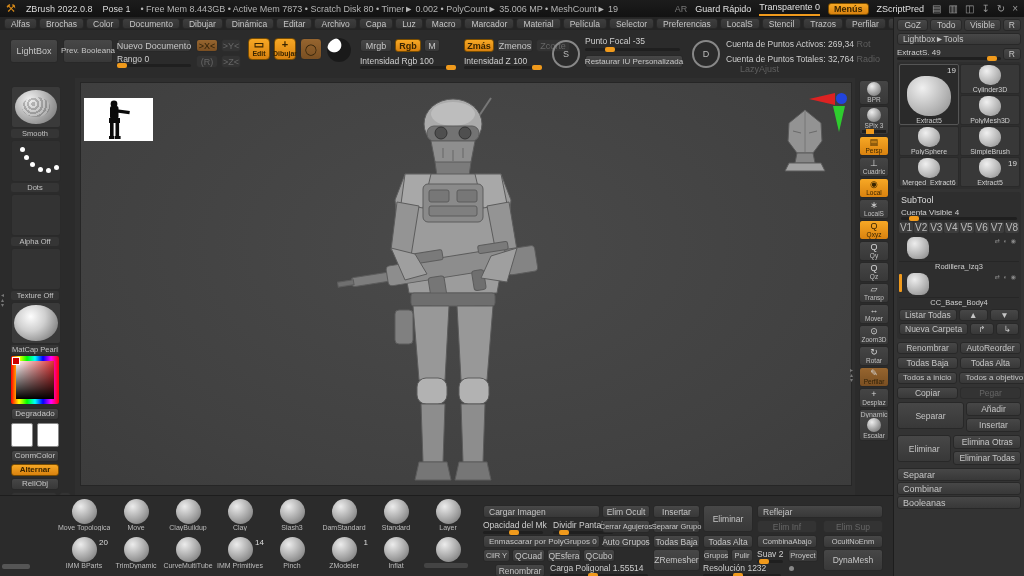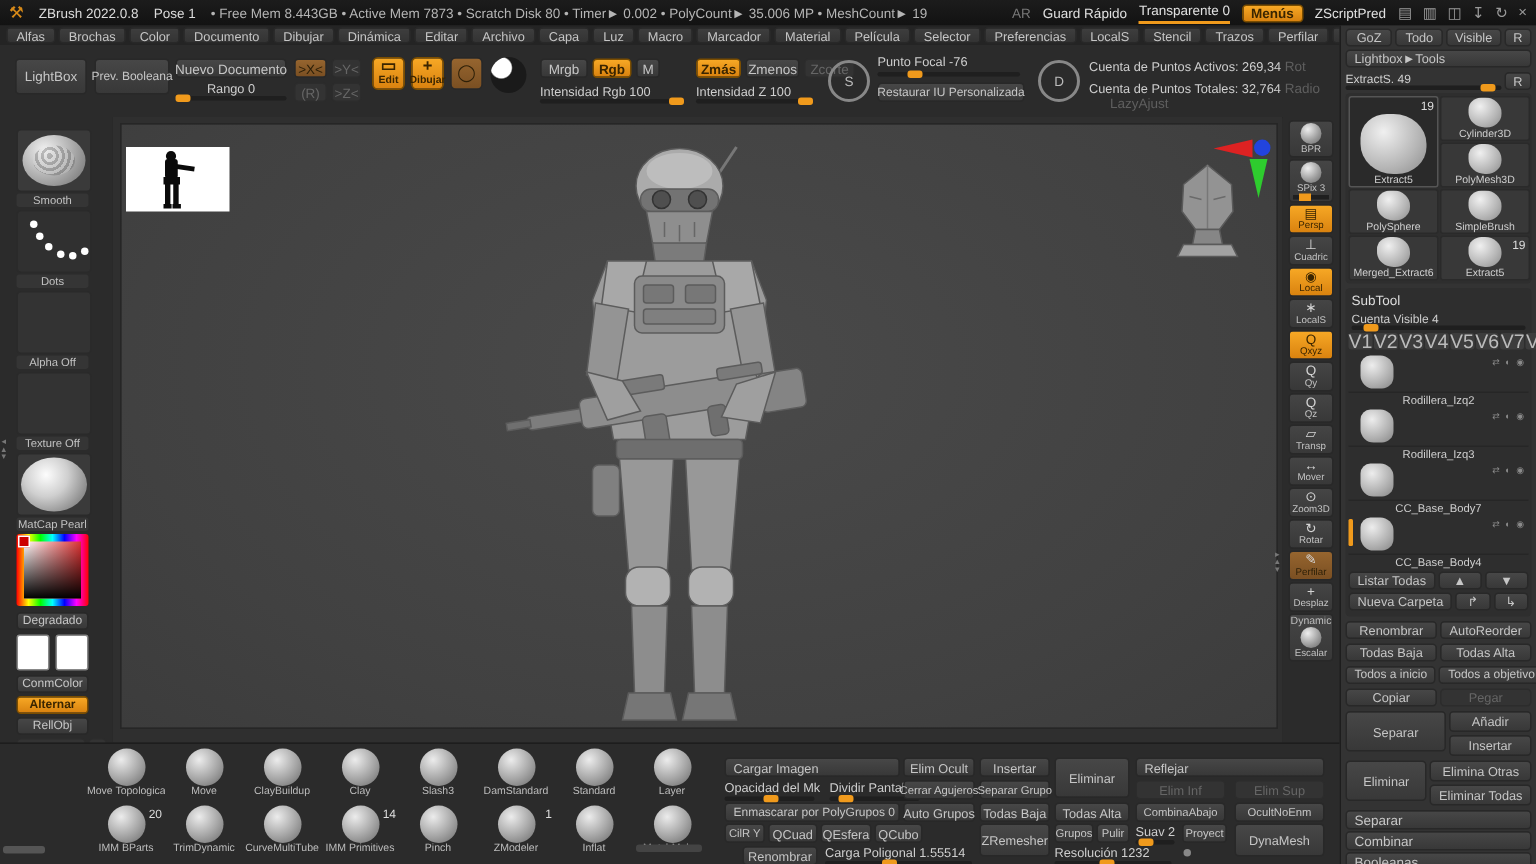--- a/index.html
+++ b/index.html
@@ -67,21 +67,21 @@
             grid-template-columns:60px 60px;grid-auto-rows:30px;gap:1px;margin-bottom:3px;}
   .tool{position:relative;background:#383838;border:1px solid #2a2a2a;border-radius:2px;
         display:flex;flex-direction:column;align-items:center;justify-content:flex-end;overflow:hidden;}
   .tool.sel{grid-row:span 2;background:#2a2a2a;border-color:#555;}
   .tool .tn{font-size:7px;color:#cfcfcf;white-space:nowrap;}
   .subtool{background:#2e2e2e;border-radius:3px;padding:2px;margin-bottom:3px;}
   .st-item{position:relative;display:flex;align-items:center;gap:2px;height:26px;border-bottom:1px solid #262626;}
   .st-item .icons{font-size:6px;color:#8a8a8a;letter-spacing:1px;position:absolute;right:2px;top:2px;}
   .st-name{position:relative;font-size:7.5px;color:#cfcfcf;text-align:center;height:9px;}
   .tabs{display:flex;gap:1px;margin:2px 0;}
-  .tabs .t{flex:1;height:11px;font-size:13px;display:flex;align-items:center;justify-content:center;
+  .tabs .t{flex:1;height:11px;font-size:10px;display:flex;align-items:center;justify-content:center;
            background:#3d3d3d;border-radius:2px;color:#bbb;}
   .stack .btn{width:100%;margin-bottom:1px;}
   
   .bottomshelf{left:0;top:495px;width:893px;height:81px;background:#2b2b2b;border-top:1px solid #1d1d1d;}
   .brushes{position:absolute;left:58px;top:3px;display:grid;grid-template-columns:repeat(8,52px);grid-auto-rows:37px;}
   .br{position:relative;display:flex;flex-direction:column;align-items:center;}
   .br .th{width:25px;height:25px;}
   .geo{position:absolute;left:483px;top:0;width:407px;height:81px;}
   .geo .btn{position:absolute;font-size:8.5px;height:13px;}
   .geo .lblslider{position:absolute;font-size:8.5px;color:#cfcfcf;white-space:nowrap;}
@@ -150,21 +150,21 @@
       <span class="btn">Perfilar</span>
       <span class="btn">Tool</span>
       <span class="btn">Transformar</span>
       <span class="btn">Zplugin</span>
     </div>
 
   <div class="topshelf abs">
     <div class="btn abs" style="left:10px;top:9px;width:48px;height:24px;">LightBox</div>
     <div class="btn abs" style="left:63px;top:9px;width:50px;height:24px;font-size:8px;">Prev. Booleana</div>
     <div class="btn abs" style="left:117px;top:9px;width:74px;">Nuevo Documento</div>
-    <div class="abs" style="left:117px;top:24px;width:74px;text-align:center;">
+    <div class="abs" style="left:117px;top:24px;width:74px;">
       <span class="sl-label">Rango 0</span>
       <div class="slider" style="width:74px;">
           <i style="left:0;"></i>
         </div>
     </div>
     <div class="btn brown abs" style="left:196px;top:9px;width:22px;">&gt;X&lt;</div>
     <div class="btn dis abs" style="left:221px;top:9px;width:20px;">&gt;Y&lt;</div>
     <div class="btn dis abs" style="left:196px;top:25px;width:22px;">(R)</div>
     <div class="btn dis abs" style="left:221px;top:25px;width:20px;">&gt;Z&lt;</div>
     <div class="btn on sq abs" style="left:248px;top:8px;">
@@ -196,21 +196,21 @@
       <span class="sl-label">Intensidad Z 100</span>
       <div class="slider" style="width:78px;">
           <i style="right:0;"></i>
         </div>
     </div>
     <div class="abs" style="left:552px;top:10px;width:24px;height:24px;border-radius:50%;border:2px solid #888;
          display:flex;align-items:center;justify-content:center;color:#bbb;font-size:9px;">
       <span>S</span>
     </div>
     <div class="abs" style="left:585px;top:6px;width:100px;">
-      <span class="sl-label">Punto Focal -76</span>
+      <span class="sl-label">Punto Focal -35</span>
       <div class="slider" style="width:95px;margin-top:2px;">
           <i style="left:20px;"></i>
         </div>
     </div>
     <div class="btn abs" style="left:585px;top:25px;width:98px;font-size:8px;">Restaurar IU Personalizada</div>
     <div class="abs" style="left:692px;top:10px;width:24px;height:24px;border-radius:50%;border:2px solid #888;
          display:flex;align-items:center;justify-content:center;color:#bbb;font-size:9px;">
       <span>D</span>
     </div>
     <div class="abs" style="left:726px;top:9px;">
@@ -559,46 +559,30 @@
           <span class="t">V2</span>
           <span class="t">V3</span>
           <span class="t">V4</span>
           <span class="t">V5</span>
           <span class="t">V6</span>
           <span class="t">V7</span>
           <span class="t">V8</span>
         </div>
       <div>
 
-          <div class="st-row">
-            <div class="st-item">
-
-              <span class="stthumb" style="width: 22px; height: 22px; margin-left: 8px; border-radius: 30% 40% 35%; background: radial-gradient(circle at 35% 30%, rgb(237, 237, 237), rgb(176, 176, 176) 60%, rgb(133, 133, 133));"></span>
-              <span class="icons">⇄ ◐ ◉</span>
-            </div>
-            <div class="st-name">Rodillera_Izq2</div>
-          </div>
 
           <div class="st-row">
             <div class="st-item">
 
               <span class="stthumb" style="width: 22px; height: 22px; margin-left: 8px; border-radius: 30% 40% 35%; background: radial-gradient(circle at 35% 30%, rgb(237, 237, 237), rgb(176, 176, 176) 60%, rgb(133, 133, 133));"></span>
               <span class="icons">⇄ ◐ ◉</span>
             </div>
             <div class="st-name">Rodillera_Izq3</div>
           </div>
 
-          <div class="st-row">
-            <div class="st-item">
-
-              <span class="stthumb" style="width: 22px; height: 22px; margin-left: 8px; border-radius: 30% 40% 35%; background: radial-gradient(circle at 35% 30%, rgb(237, 237, 237), rgb(176, 176, 176) 60%, rgb(133, 133, 133));"></span>
-              <span class="icons">⇄ ◐ ◉</span>
-            </div>
-            <div class="st-name">CC_Base_Body7</div>
-          </div>
 
           <div class="st-row sel">
             <div class="st-item">
               <span class="selbar" style="position: absolute; left: 0px; top: 3px; width: 3px; height: 18px; background: rgb(240, 154, 28); border-radius: 1px;"></span>
               <span class="stthumb" style="width: 22px; height: 22px; margin-left: 8px; border-radius: 30% 40% 35%; background: radial-gradient(circle at 35% 30%, rgb(237, 237, 237), rgb(176, 176, 176) 60%, rgb(133, 133, 133));"></span>
               <span class="icons">⇄ ◐ ◉</span>
             </div>
             <div class="st-name">CC_Base_Body4</div>
           </div>
         </div>

